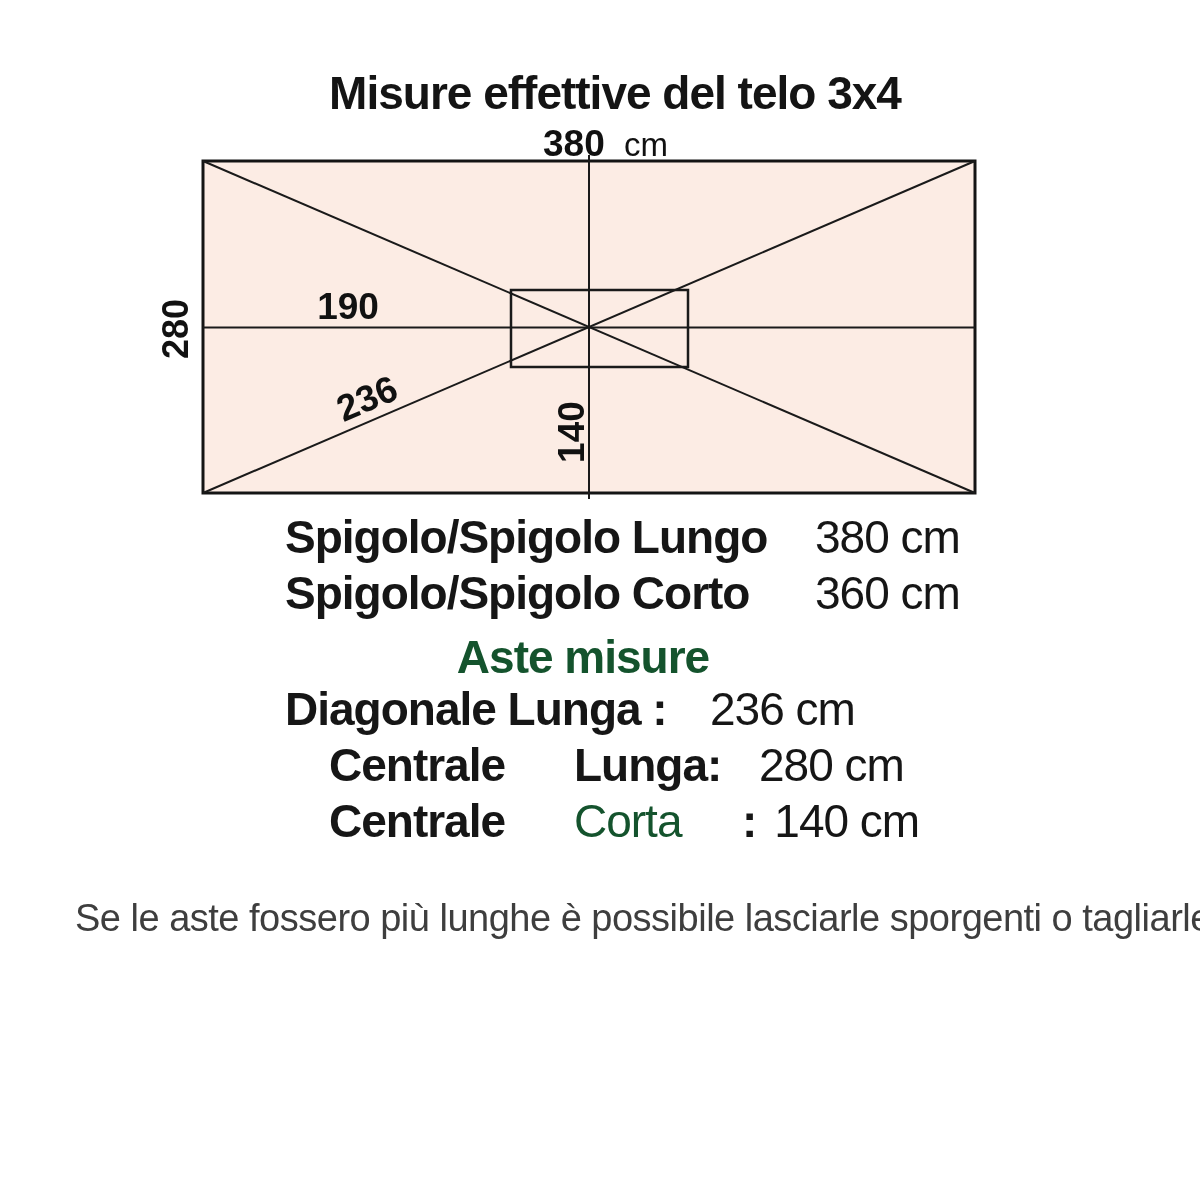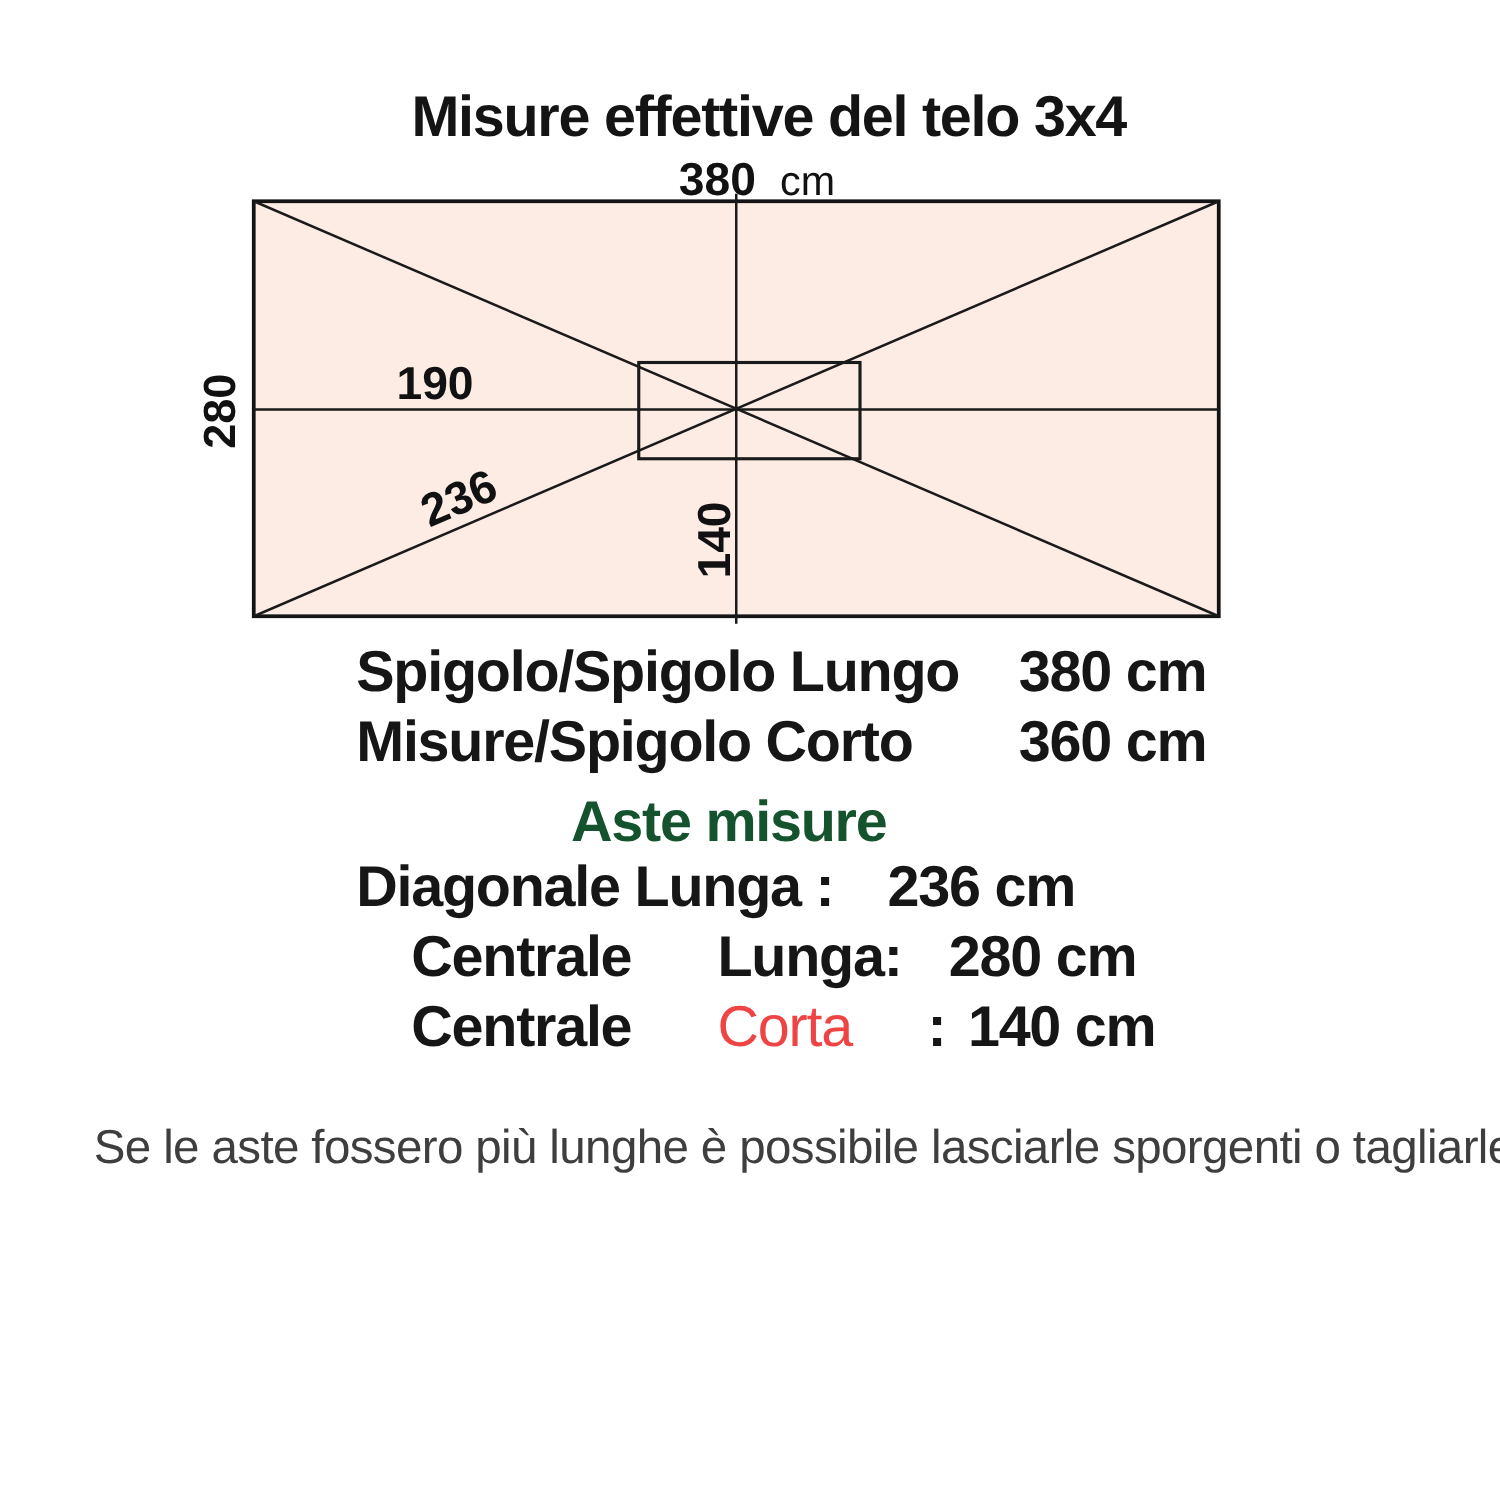--- a/index.html
+++ b/index.html
@@ -11,22 +11,22 @@
   svg text{font-family:"Liberation Sans",sans-serif;fill:#111111;}
   .rows{position:absolute;left:0;top:0;width:1200px;}
   .row{position:absolute;left:285px;white-space:nowrap;font-size:46px;font-weight:700;
        letter-spacing:-1px;line-height:1;color:#161616;}
   .row .lbl{display:inline-block;}
   .w530{width:530px;}
   .w425{width:425px;}
   .w245{width:245px;margin-left:44px;}
   .w185{width:185px;}
   .w168{width:168px;}
-  .muted{color:#ef4444;font-weight:400;}
-  .val{font-weight:700;}
+  .muted{color:#14532d;font-weight:400;}
+  .val{font-weight:400;}
   .sep{display:inline-block;width:18px;}
   .heading{position:absolute;left:583px;transform:translateX(-50%);white-space:nowrap;
            font-size:46px;font-weight:700;letter-spacing:-1px;color:#14532d;}
   .notes{position:absolute;left:75px;top:893px;font-size:38px;line-height:50px;
          color:#3e3e3e;letter-spacing:-0.5px;white-space:nowrap;}
 </style>
 </head>
 <body>
 
 <div class="page">
@@ -51,21 +51,21 @@
     <text x="348" y="319" text-anchor="middle" font-size="37" font-weight="bold">190</text>
     <text text-anchor="middle" font-size="37" font-weight="bold" transform="rotate(-23.2 372 410)" x="372" y="410">236</text>
     <text text-anchor="middle" font-size="37" font-weight="bold" transform="rotate(-90 572 432)" x="572" y="444">140</text>
   </svg>
 
   <div class="rows">
     <div class="row" style="top:514px">
       <span class="lbl w530">Spigolo/Spigolo Lungo</span><span class="val">380 cm</span>
     </div>
     <div class="row" style="top:570px">
-      <span class="lbl w530">Misure/Spigolo Corto</span><span class="val">360 cm</span>
+      <span class="lbl w530">Spigolo/Spigolo Corto</span><span class="val">360 cm</span>
     </div>
     <div class="heading" style="top:630px">Aste misure</div>
     <div class="row" style="top:686px">
       <span class="lbl w425">Diagonale Lunga :</span><span class="val">236 cm</span>
     </div>
     <div class="row" style="top:742px">
       <span class="lbl w245">Centrale</span><span class="lbl w185">Lunga:</span><span class="val">280 cm</span>
     </div>
     <div class="row" style="top:798px">
       <span class="lbl w245">Centrale</span><span class="lbl w168 muted">Corta</span><span>:</span><span class="sep"></span><span class="val">140 cm</span>

